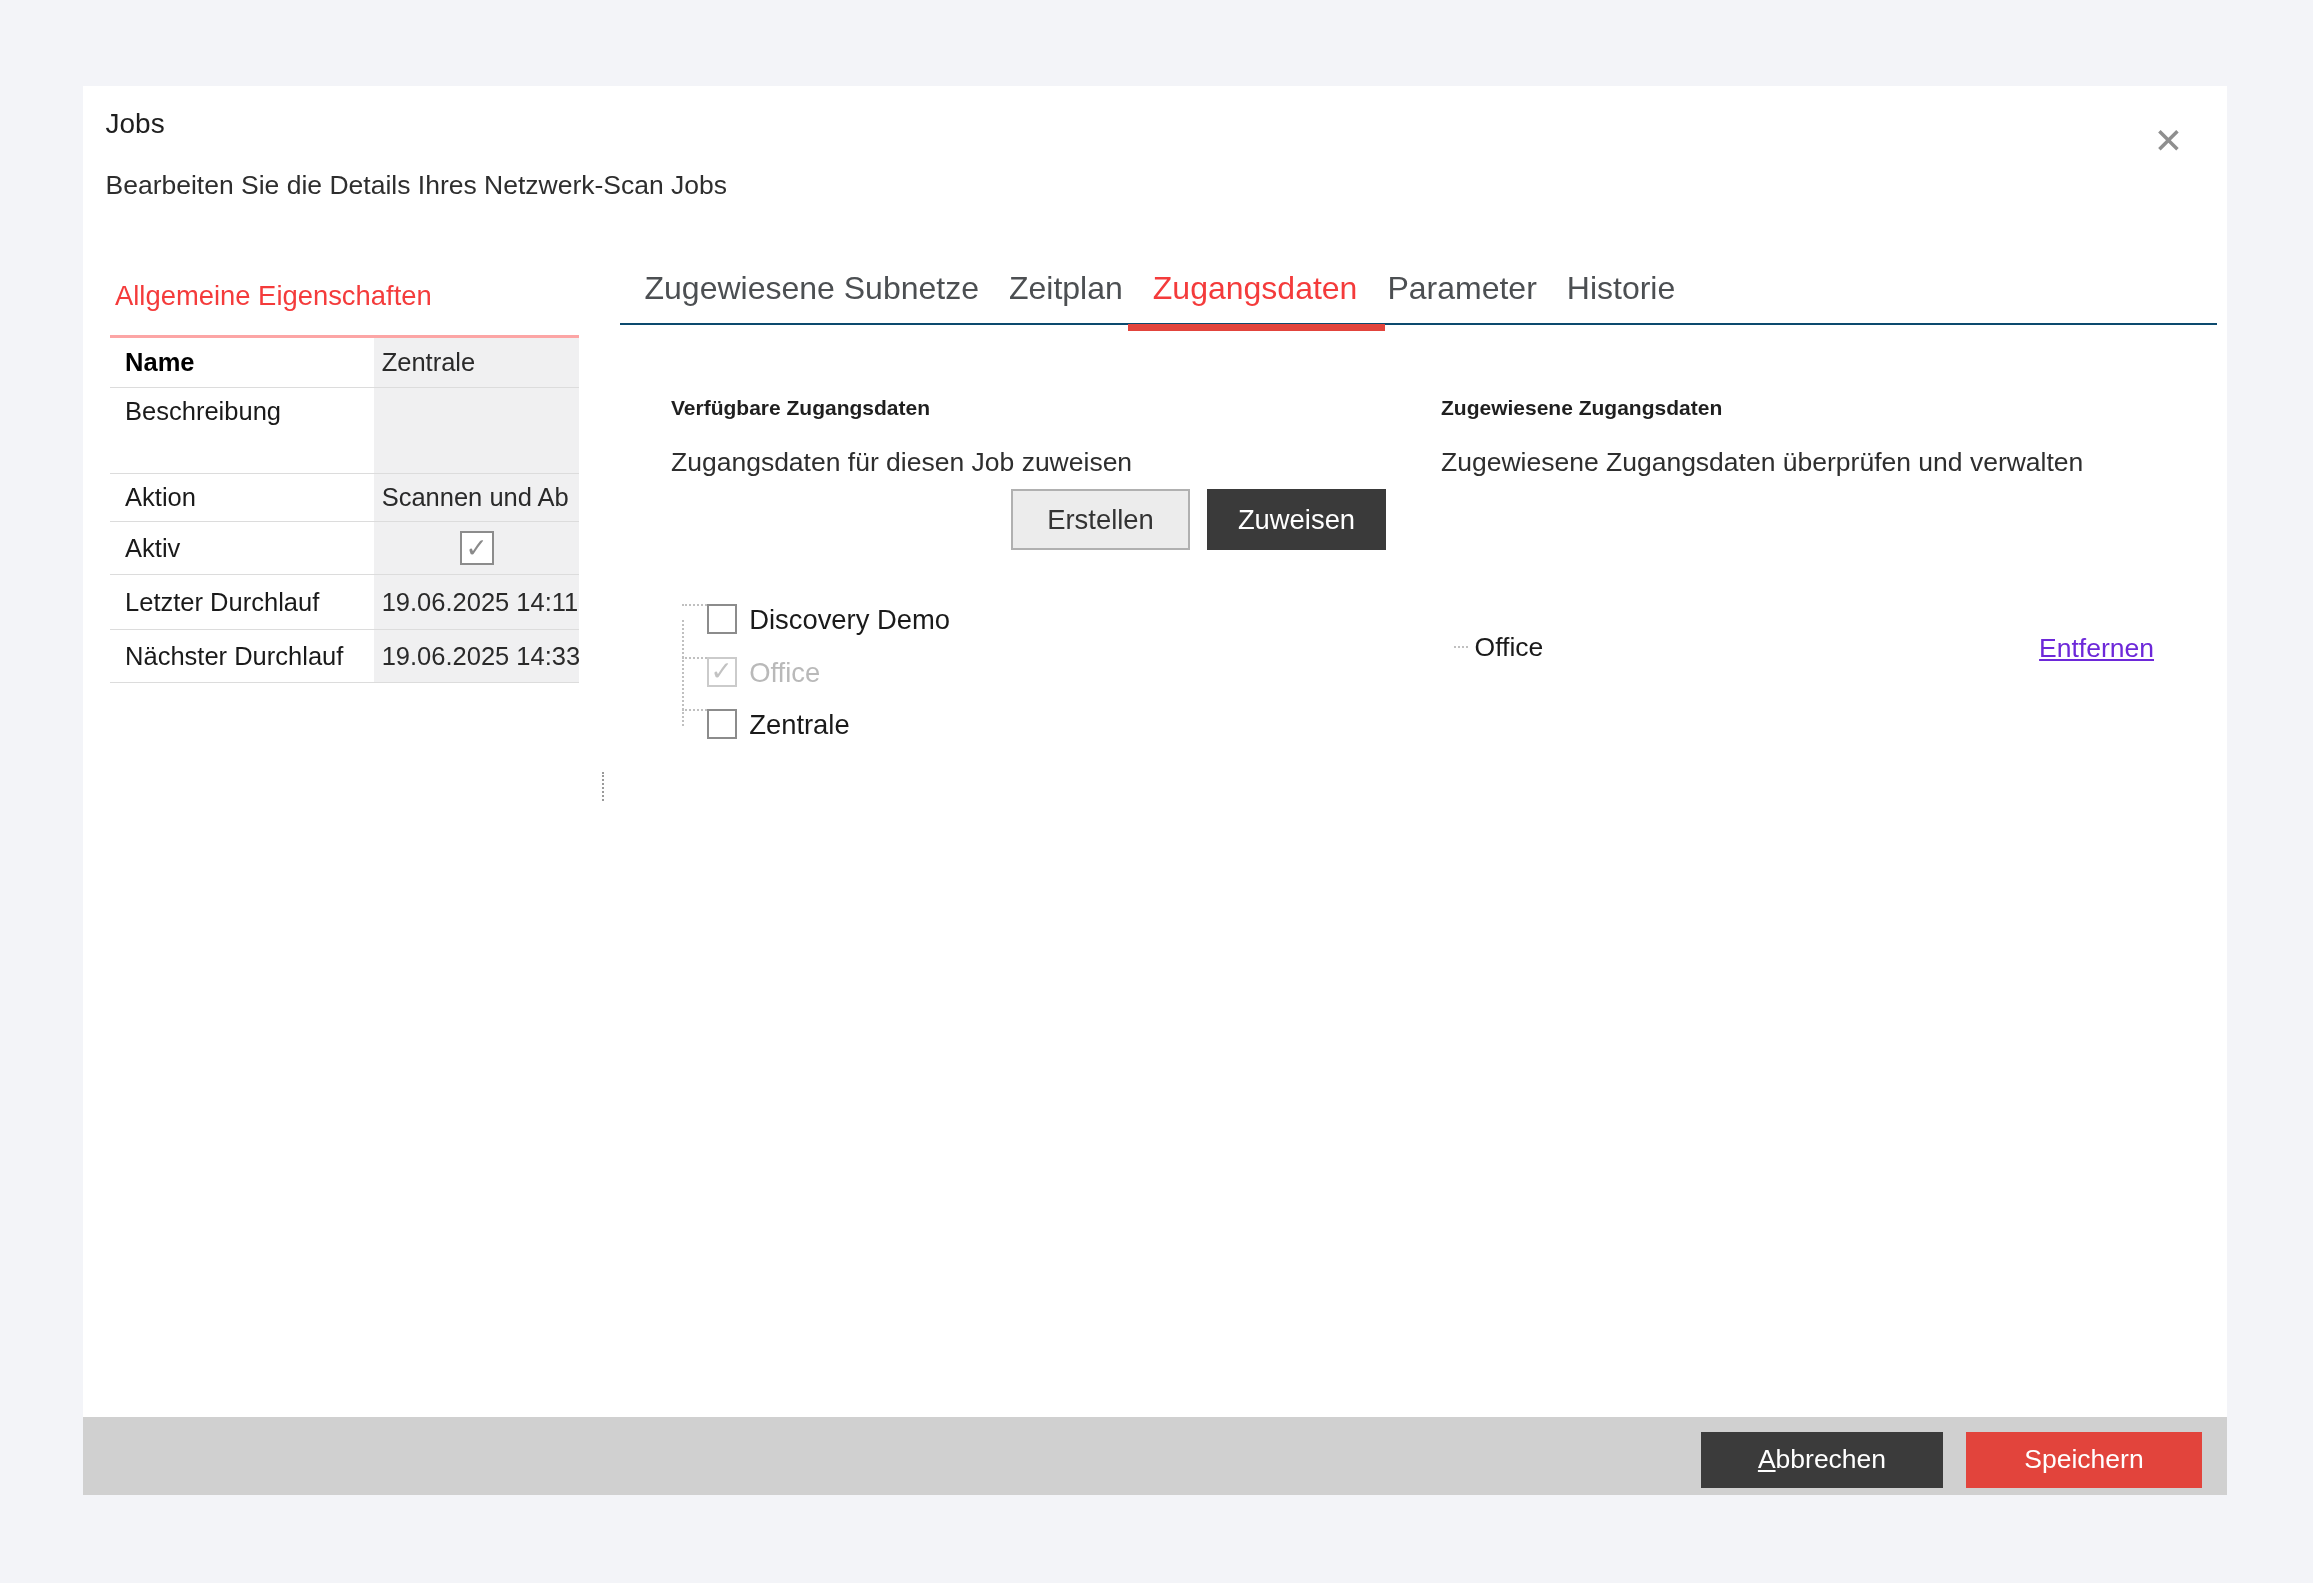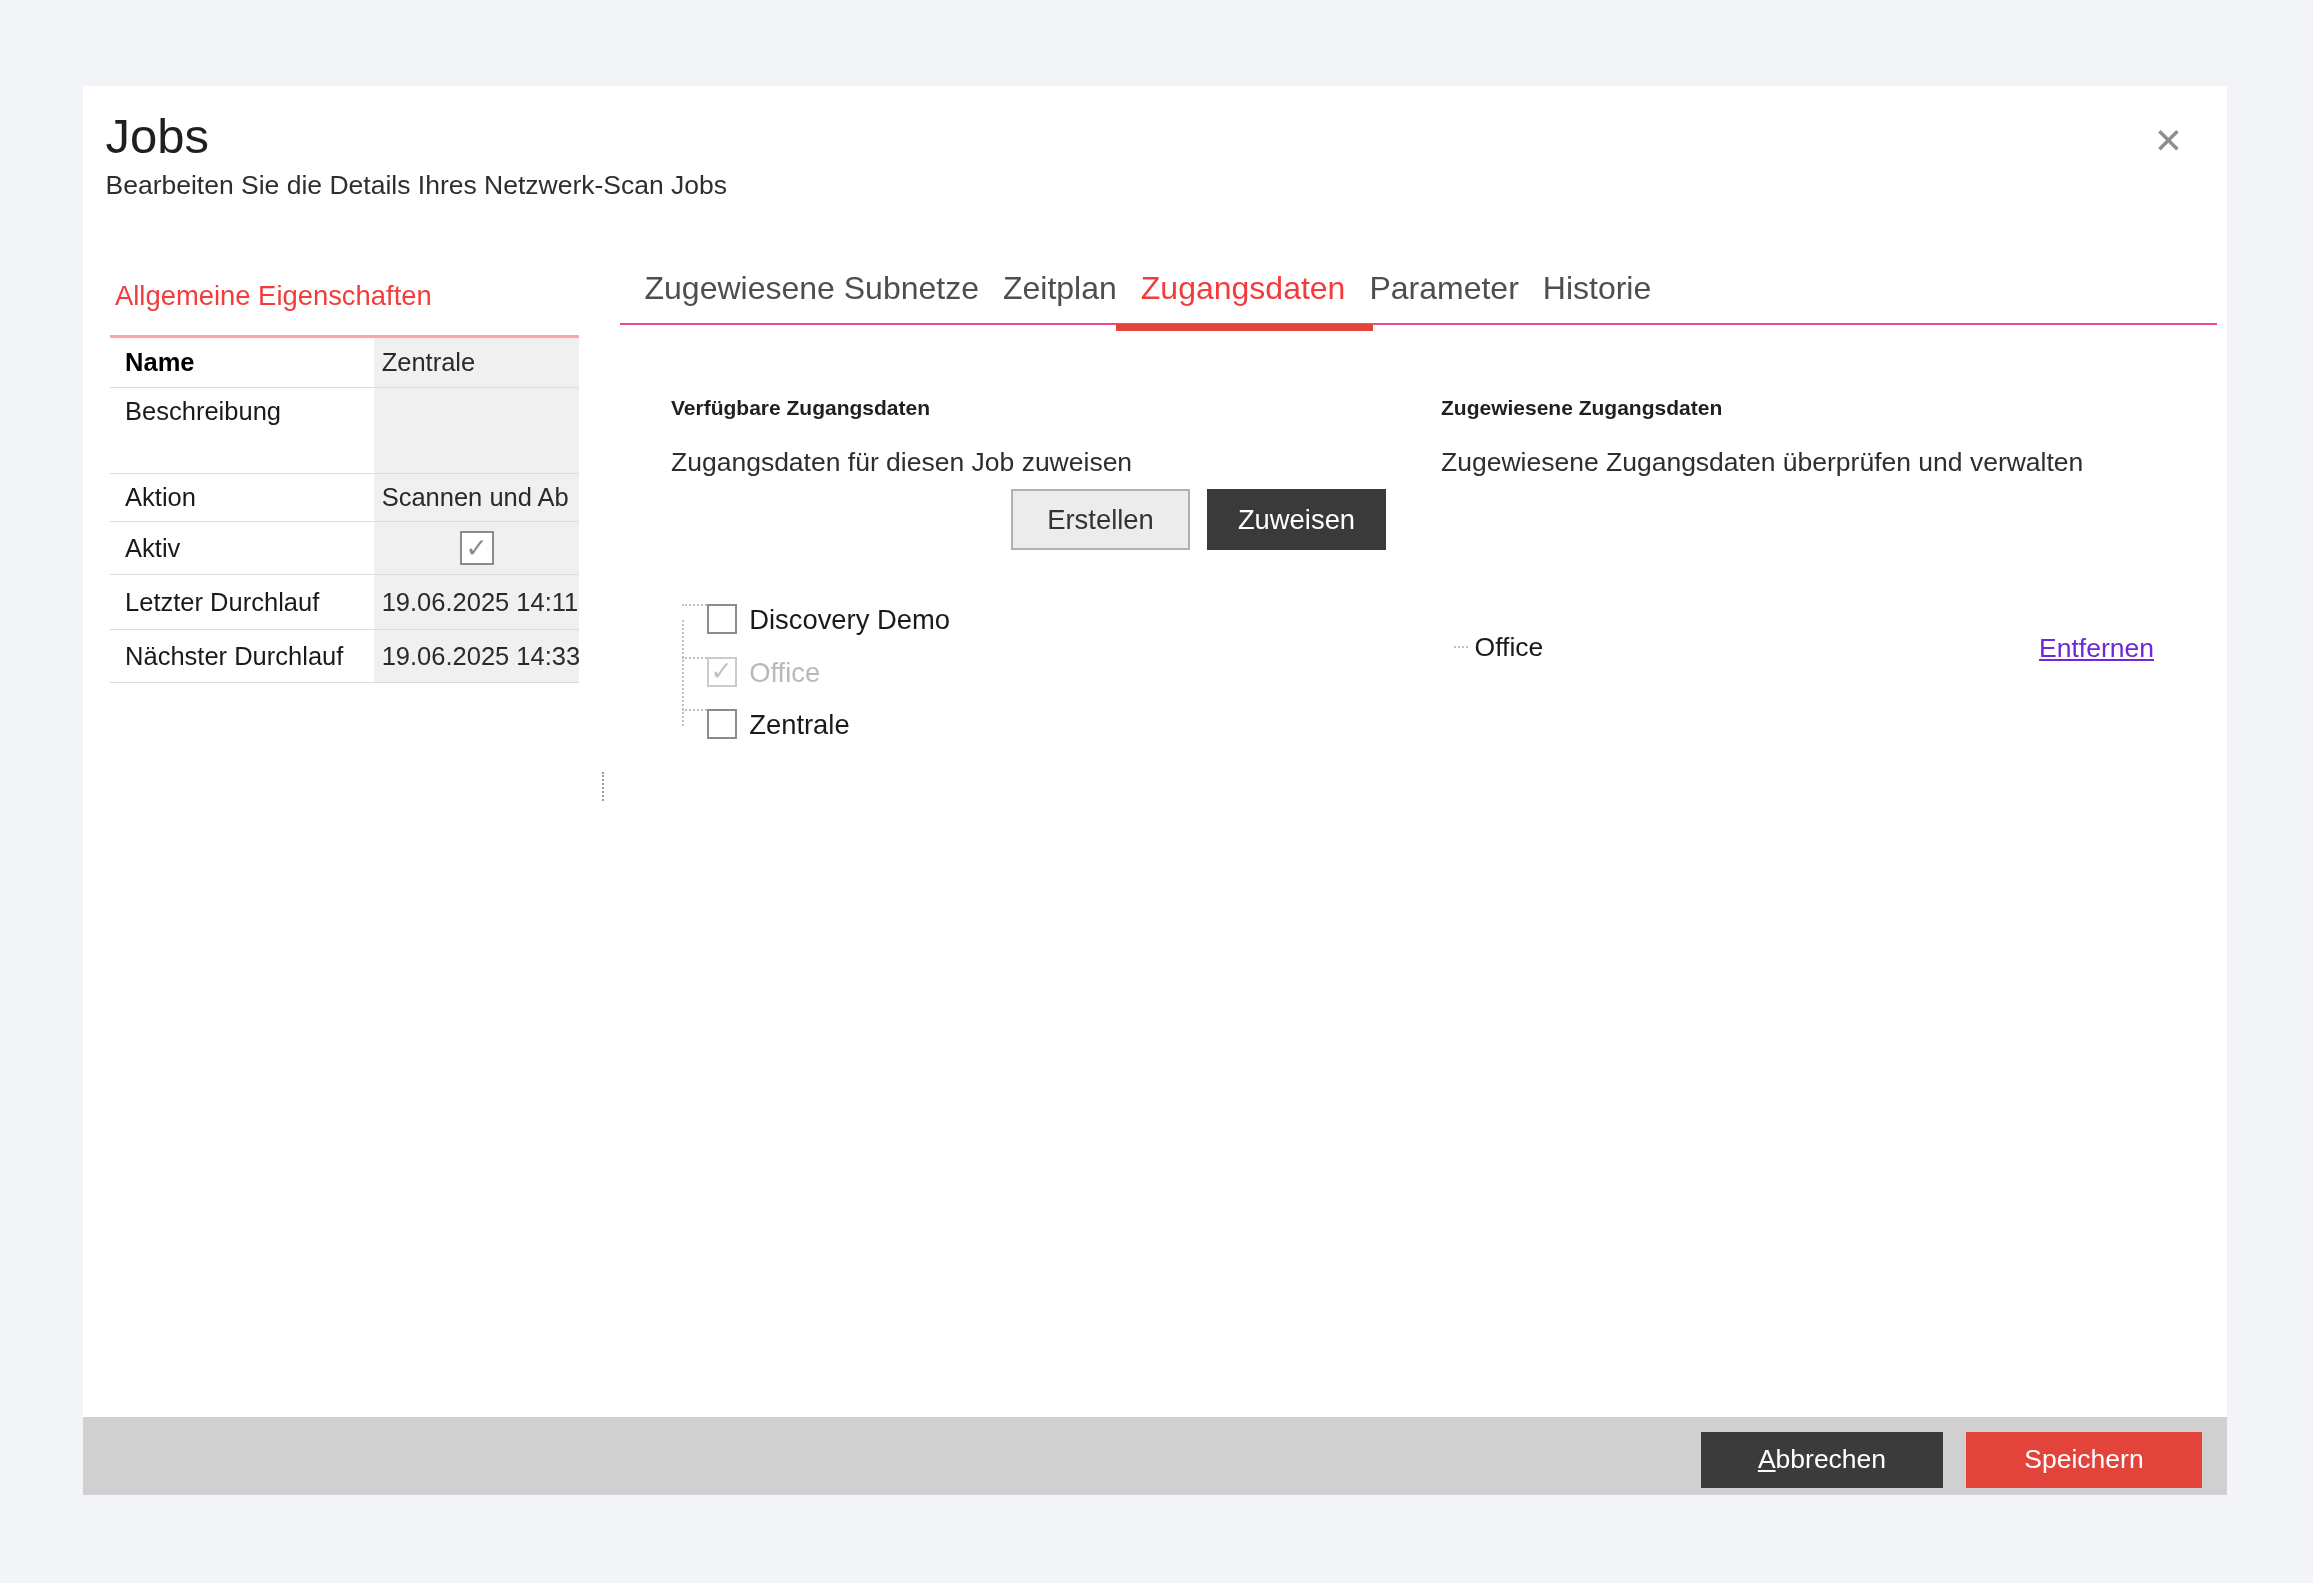--- a/index.html
+++ b/index.html
@@ -8,21 +8,21 @@
     background:#f3f4f8;
     font-family:"Liberation Sans",sans-serif;
     position:relative;overflow:hidden;
     -webkit-font-smoothing:antialiased;
   }
   .dialog{
     position:absolute;left:83px;top:86px;width:2144px;height:1409px;
     background:#ffffff;
   }
   
-  .dlg-title{position:absolute;left:22.5px;top:21.6px;font-size:49px;color:#1f1f1f;font-weight:400;}
+  .dlg-title{position:absolute;left:22.5px;top:21.6px;font-size:28px;color:#1f1f1f;font-weight:400;}
   .dlg-subtitle{position:absolute;left:22.5px;top:84px;font-size:26.5px;color:#2e2e2e;}
   .close-btn{
     position:absolute;left:2058px;top:27.4px;width:55px;height:55px;
     display:flex;align-items:center;justify-content:center;
     font-size:35px;color:#8f8f8f;cursor:pointer;background:transparent;border:none;
   }
   
   .props-title{position:absolute;left:32px;top:194px;font-size:27.4px;color:#f43b3b;}
   .props-table{
     position:absolute;left:27.4px;top:249px;width:469px;
@@ -40,21 +40,21 @@
     width:30px;height:30px;border:2px solid #8c8c8c;background:#fff;
     display:flex;align-items:center;justify-content:center;
     font-size:26.5px;color:#8a8a8a;line-height:1;box-sizing:border-box;
   }
   .cb.big{width:34px;height:34px;}
   
   .splitter{position:absolute;left:519px;top:686px;height:29px;width:0;border-left:2.9px dotted #9a9a9a;}
   
   .tabs{
     position:absolute;left:537px;top:184px;width:1572px;height:53px;
-    border-bottom:2px solid #ec4899;display:flex;column-gap:24px;
+    border-bottom:2px solid #0c4a6e;display:flex;column-gap:30px;
     padding-left:24.5px;box-sizing:content-box;
   }
   .tab{
     position:relative;font-size:32px;color:#4c4f52;line-height:1.15;cursor:pointer;
     white-space:nowrap;
   }
   .tab.active{color:#f43b3b;}
   .tab.active::after{
     content:"";position:absolute;left:-24.5px;right:-27.4px;bottom:-7.8px;height:6.9px;background:#e2443c;
   }

